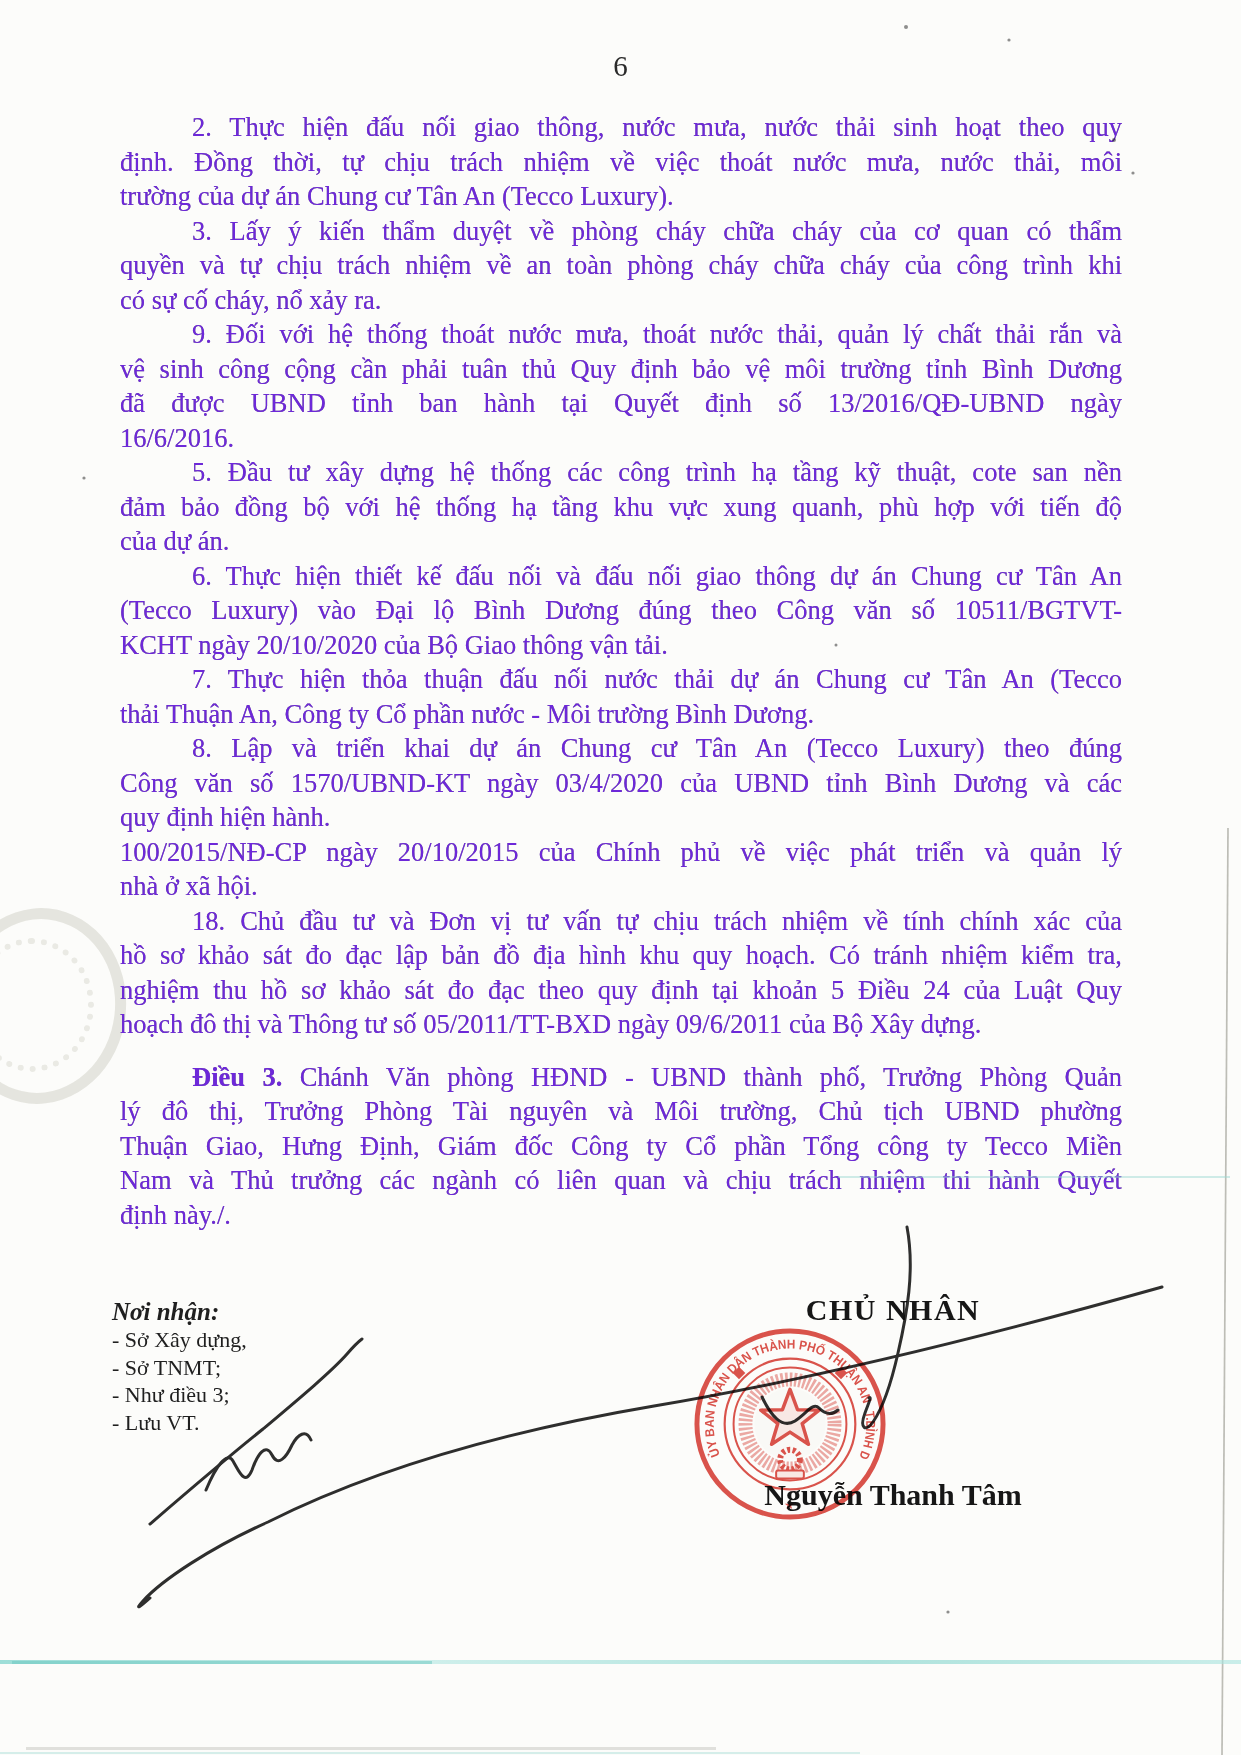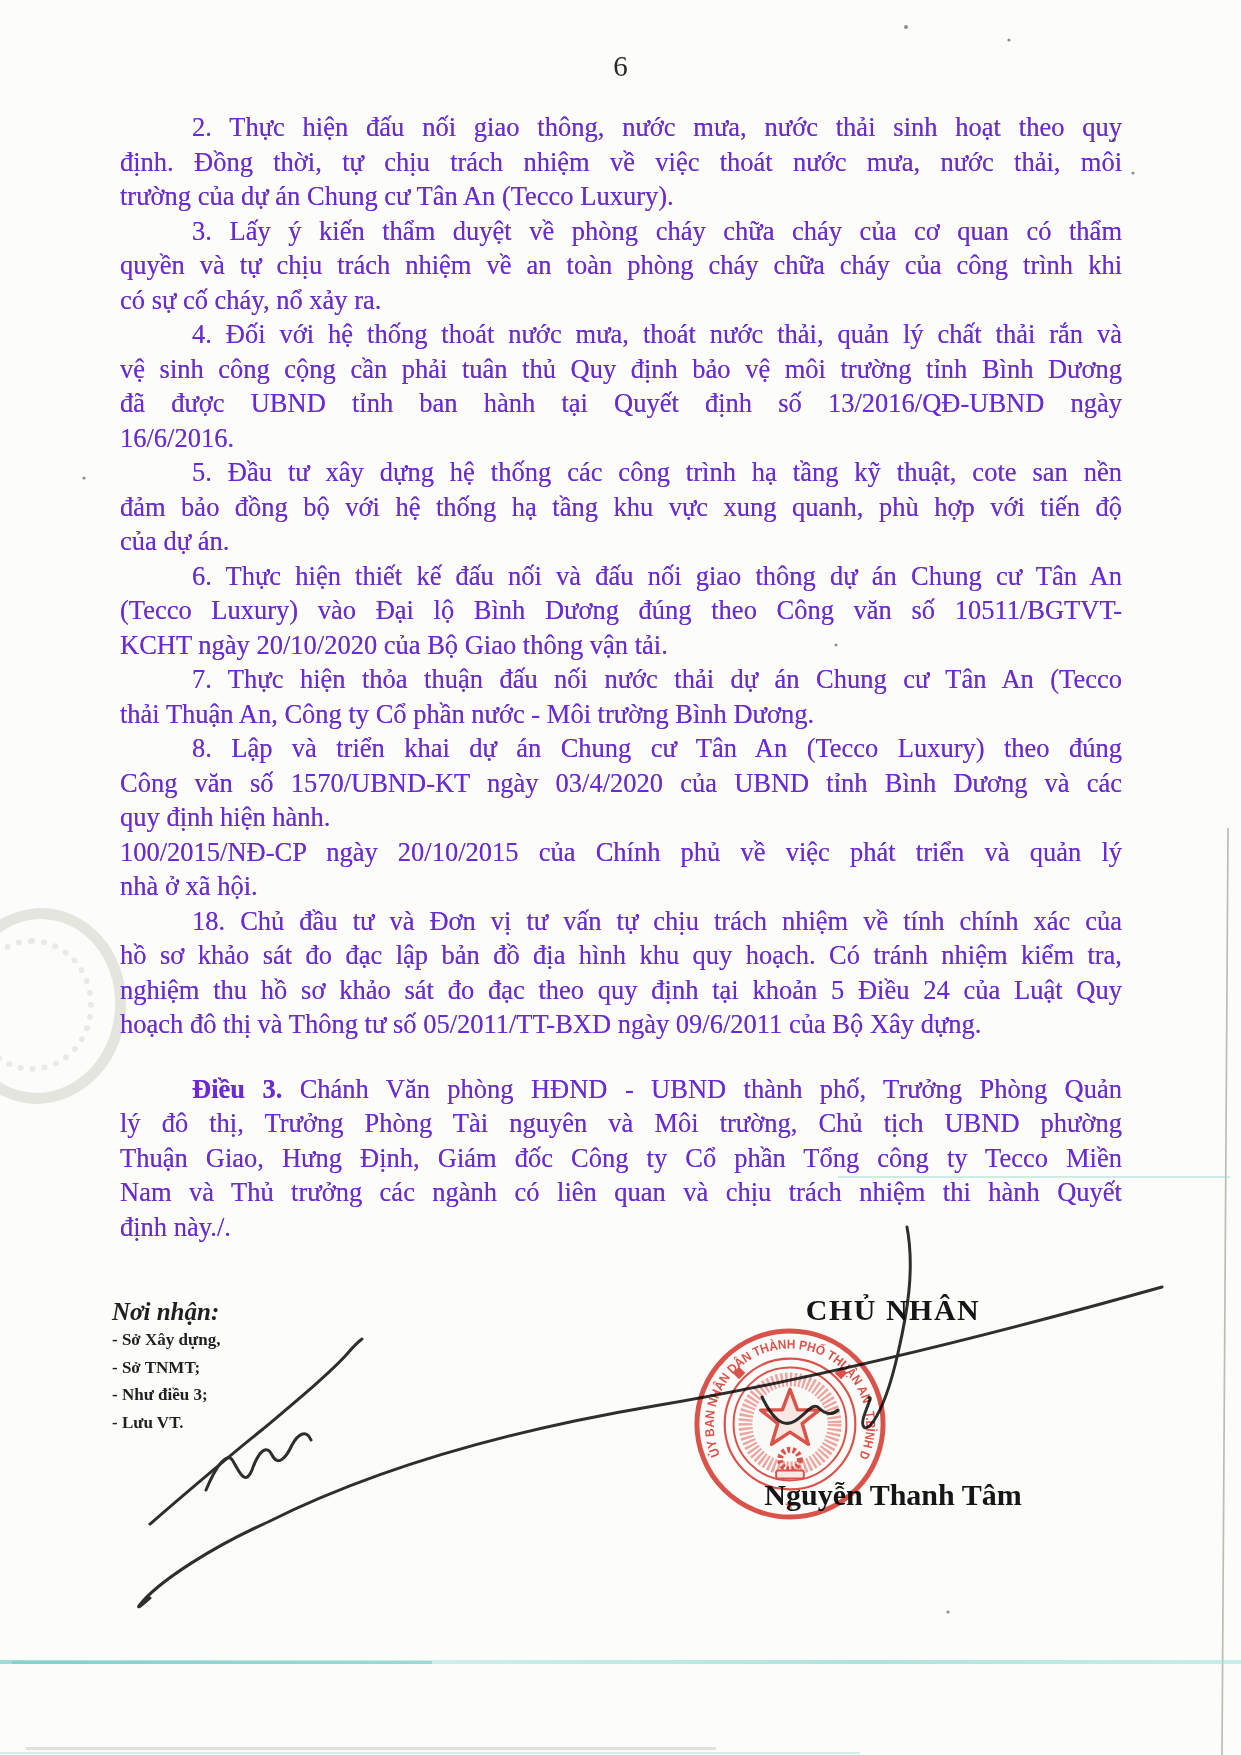--- a/index.html
+++ b/index.html
@@ -16,26 +16,26 @@
   }
   
   .body-text{
     position:absolute; top:110px; left:120px; width:1002px;
     font-size:26.5px; line-height:34.5px; color:#6d28d9;
     text-shadow:0 0 .5px rgba(20,20,20,.5);
   }
   .body-text .line{ text-align:justify; text-align-last:justify; white-space:normal; }
   .body-text .line.no-just{ text-align-last:left; }
   .body-text .line.first{ text-indent:72px; }
-  .body-text .line.gap-before{ margin-top:30px; }
+  .body-text .line.gap-before{ margin-top:18px; }
   .body-text b{ font-weight:bold; }
   
   .recipients{ position:absolute; left:112px; top:1298px; color:#1f1f1f; }
   .recipients .head{ font-weight:bold; font-style:italic; font-size:25px; }
-  .recipients .item{ font-size:17px; line-height:27.5px;font-weight:bold; }
+  .recipients .item{ font-size:22px; line-height:27.5px; }
   
   .sig-title{
     position:absolute; left:753px; top:1293px; width:280px;
     text-align:center; font-weight:bold; font-size:30px; letter-spacing:1.5px;
     color:#161616;
   }
   .sig-name{
     position:absolute; left:713px; top:1478px; width:360px;
     text-align:center; font-weight:bold; font-size:30px; color:#161616;
   }
@@ -87,21 +87,21 @@
 
   <div class="page-num">6</div>
 
   <div class="body-text">
       <div class="line first">2. Thực hiện đấu nối giao thông, nước mưa, nước thải sinh hoạt theo quy</div>
       <div class="line">định. Đồng thời, tự chịu trách nhiệm về việc thoát nước mưa, nước thải, môi</div>
       <div class="line no-just">trường của dự án Chung cư Tân An (Tecco Luxury).</div>
       <div class="line first">3. Lấy ý kiến thẩm duyệt về phòng cháy chữa cháy của cơ quan có thẩm</div>
       <div class="line">quyền và tự chịu trách nhiệm về an toàn phòng cháy chữa cháy của công trình khi</div>
       <div class="line no-just">có sự cố cháy, nổ xảy ra.</div>
-      <div class="line first">4. Đối với hệ thống thoát nước mưa, thoát nước thải, quản lý chất thải rắn và</div>
+      <div class="line first">9. Đối với hệ thống thoát nước mưa, thoát nước thải, quản lý chất thải rắn và</div>
       <div class="line">vệ sinh công cộng cần phải tuân thủ Quy định bảo vệ môi trường tỉnh Bình Dương</div>
       <div class="line">đã được UBND tỉnh ban hành tại Quyết định số 13/2016/QĐ-UBND ngày</div>
       <div class="line no-just">16/6/2016.</div>
       <div class="line first">5. Đầu tư xây dựng hệ thống các công trình hạ tầng kỹ thuật, cote san nền</div>
       <div class="line">đảm bảo đồng bộ với hệ thống hạ tầng khu vực xung quanh, phù hợp với tiến độ</div>
       <div class="line no-just">của dự án.</div>
       <div class="line first">6. Thực hiện thiết kế đấu nối và đấu nối giao thông dự án Chung cư Tân An</div>
       <div class="line">(Tecco Luxury) vào Đại lộ Bình Dương đúng theo Công văn số 10511/BGTVT-</div>
       <div class="line no-just">KCHT ngày 20/10/2020 của Bộ Giao thông vận tải.</div>
       <div class="line first">7. Thực hiện thỏa thuận đấu nối nước thải dự án Chung cư Tân An (Tecco</div>

